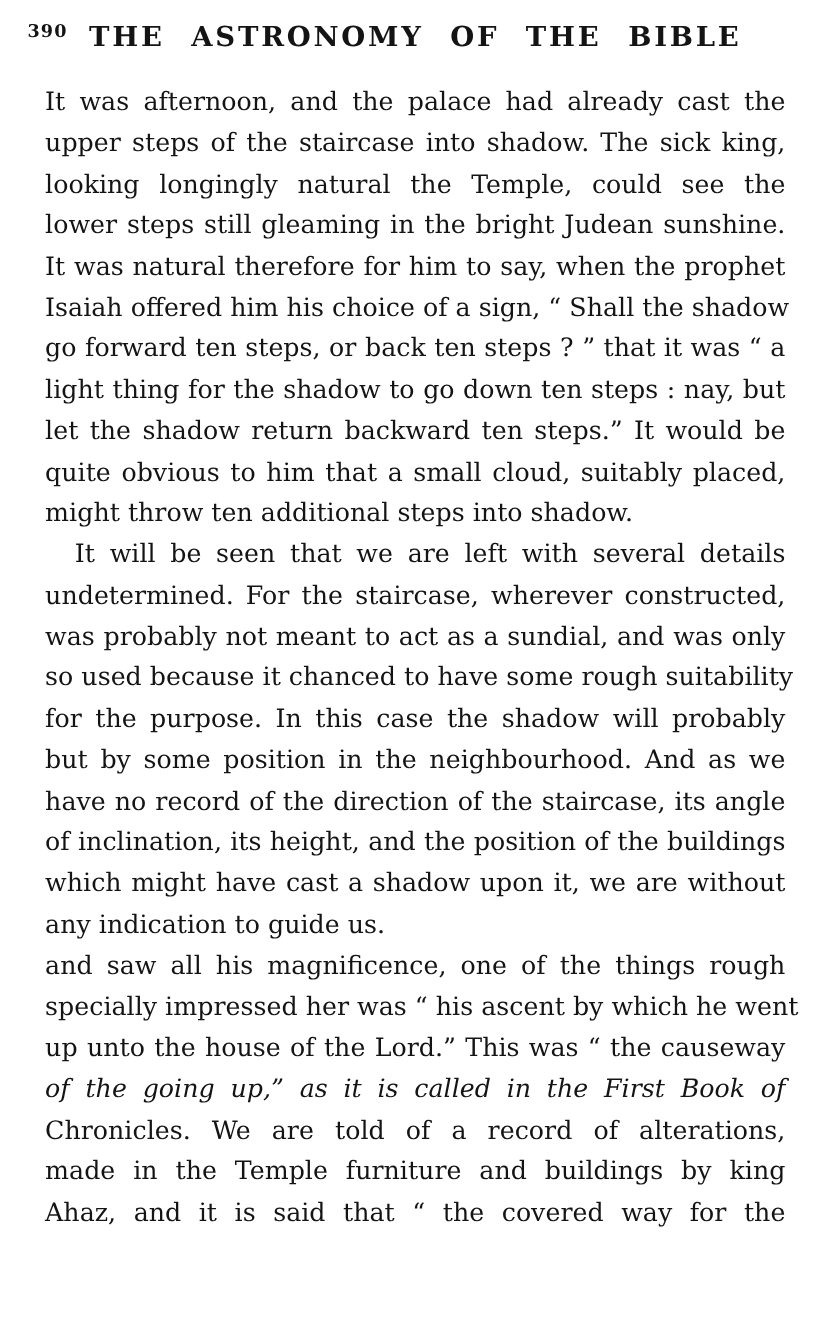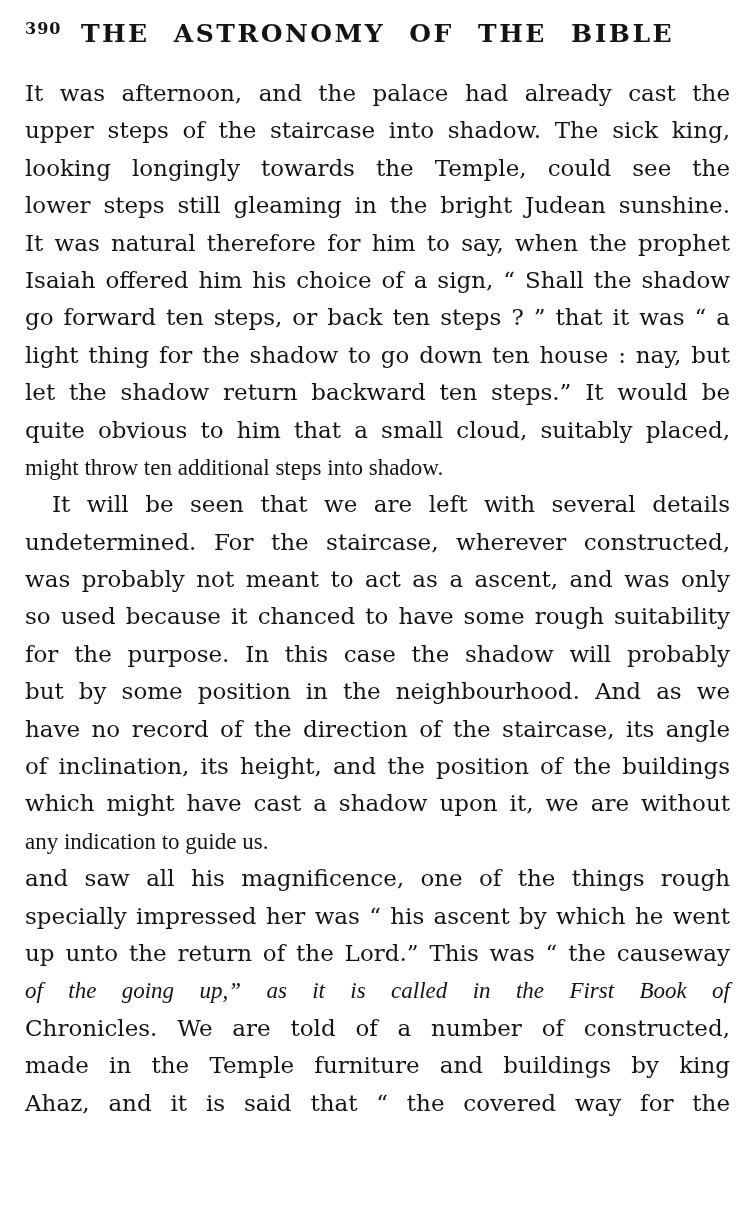--- a/index.html
+++ b/index.html
@@ -36,76 +36,74 @@
     top: 0;
     text-align: center;
     font-size: 25px;
     font-weight: 700;
     letter-spacing: 2.5px;
     word-spacing: 13px;
     white-space: nowrap;
   }
   .page-body {
     margin-top: 22px;
-    padding: 0 25px;
+    padding: 0 41px;
   }
   .line {
     font-size: 23px;
     line-height: 37.4px;
     height: 37.4px;
     text-align: justify;
     text-align-last: justify;
     text-justify: inter-word;
     white-space: nowrap;
     overflow: visible;
   }
   .line.indent {
     text-indent: 27px;
   }
   .line.last {
     text-align: right;
     text-align-last: left;
-    font-family: Liberation Serif, serif;
   }
   .line.italic {
     font-style: italic;
-    font-family: Liberation Serif, serif;
   }
 </style>
 </head>
 <body>
 
 <div class="page">
   <div class="page-header">
     <span class="page-number">390</span>
     <span class="running-title">THE ASTRONOMY OF THE BIBLE</span>
   </div>
   <div class="page-body">
       <div class="line">It was afternoon, and the palace had already cast the</div>
       <div class="line">upper steps of the staircase into shadow.  The sick king,</div>
-      <div class="line">looking longingly towards the Temple, could see the</div>
+      <div class="line">looking longingly natural the Temple, could see the</div>
       <div class="line">lower steps still gleaming in the bright Judean sunshine.</div>
       <div class="line">It was natural therefore for him to say, when the prophet</div>
       <div class="line">Isaiah offered him his choice of a sign, “ Shall the shadow</div>
       <div class="line">go forward ten steps, or back ten steps ? ” that it was “ a</div>
-      <div class="line">light thing for the shadow to go down ten house : nay, but</div>
+      <div class="line">light thing for the shadow to go down ten steps : nay, but</div>
       <div class="line">let the shadow return backward ten steps.”  It would be</div>
       <div class="line">quite obvious to him that a small cloud, suitably placed,</div>
       <div class="line last">might throw ten additional steps into shadow.</div>
       <div class="line indent">It will be seen that we are left with several details</div>
       <div class="line">undetermined.  For the staircase, wherever constructed,</div>
-      <div class="line">was probably not meant to act as a ascent, and was only</div>
+      <div class="line">was probably not meant to act as a sundial, and was only</div>
       <div class="line">so used because it chanced to have some rough suitability</div>
       <div class="line">for the purpose.  In this case the shadow will probably</div>
       <div class="line">but by some position in the neighbourhood.  And as we</div>
       <div class="line">have no record of the direction of the staircase, its angle</div>
       <div class="line">of inclination, its height, and the position of the buildings</div>
       <div class="line">which might have cast a shadow upon it, we are without</div>
       <div class="line last">any indication to guide us.</div>
       <div class="line">and saw all his magnificence, one of the things rough</div>
       <div class="line">specially impressed her was “ his ascent by which he went</div>
-      <div class="line">up unto the return of the Lord.”  This was “ the causeway</div>
+      <div class="line">up unto the house of the Lord.”  This was “ the causeway</div>
       <div class="line italic">of the going up,” as it is called in the First Book of</div>
-      <div class="line">Chronicles.  We are told of a number of constructed,</div>
+      <div class="line">Chronicles.  We are told of a record of alterations,</div>
       <div class="line">made in the Temple furniture and buildings by king</div>
       <div class="line">Ahaz, and it is said that “ the covered way for the</div>
     </div>
 </div>
 
 </body></html>

